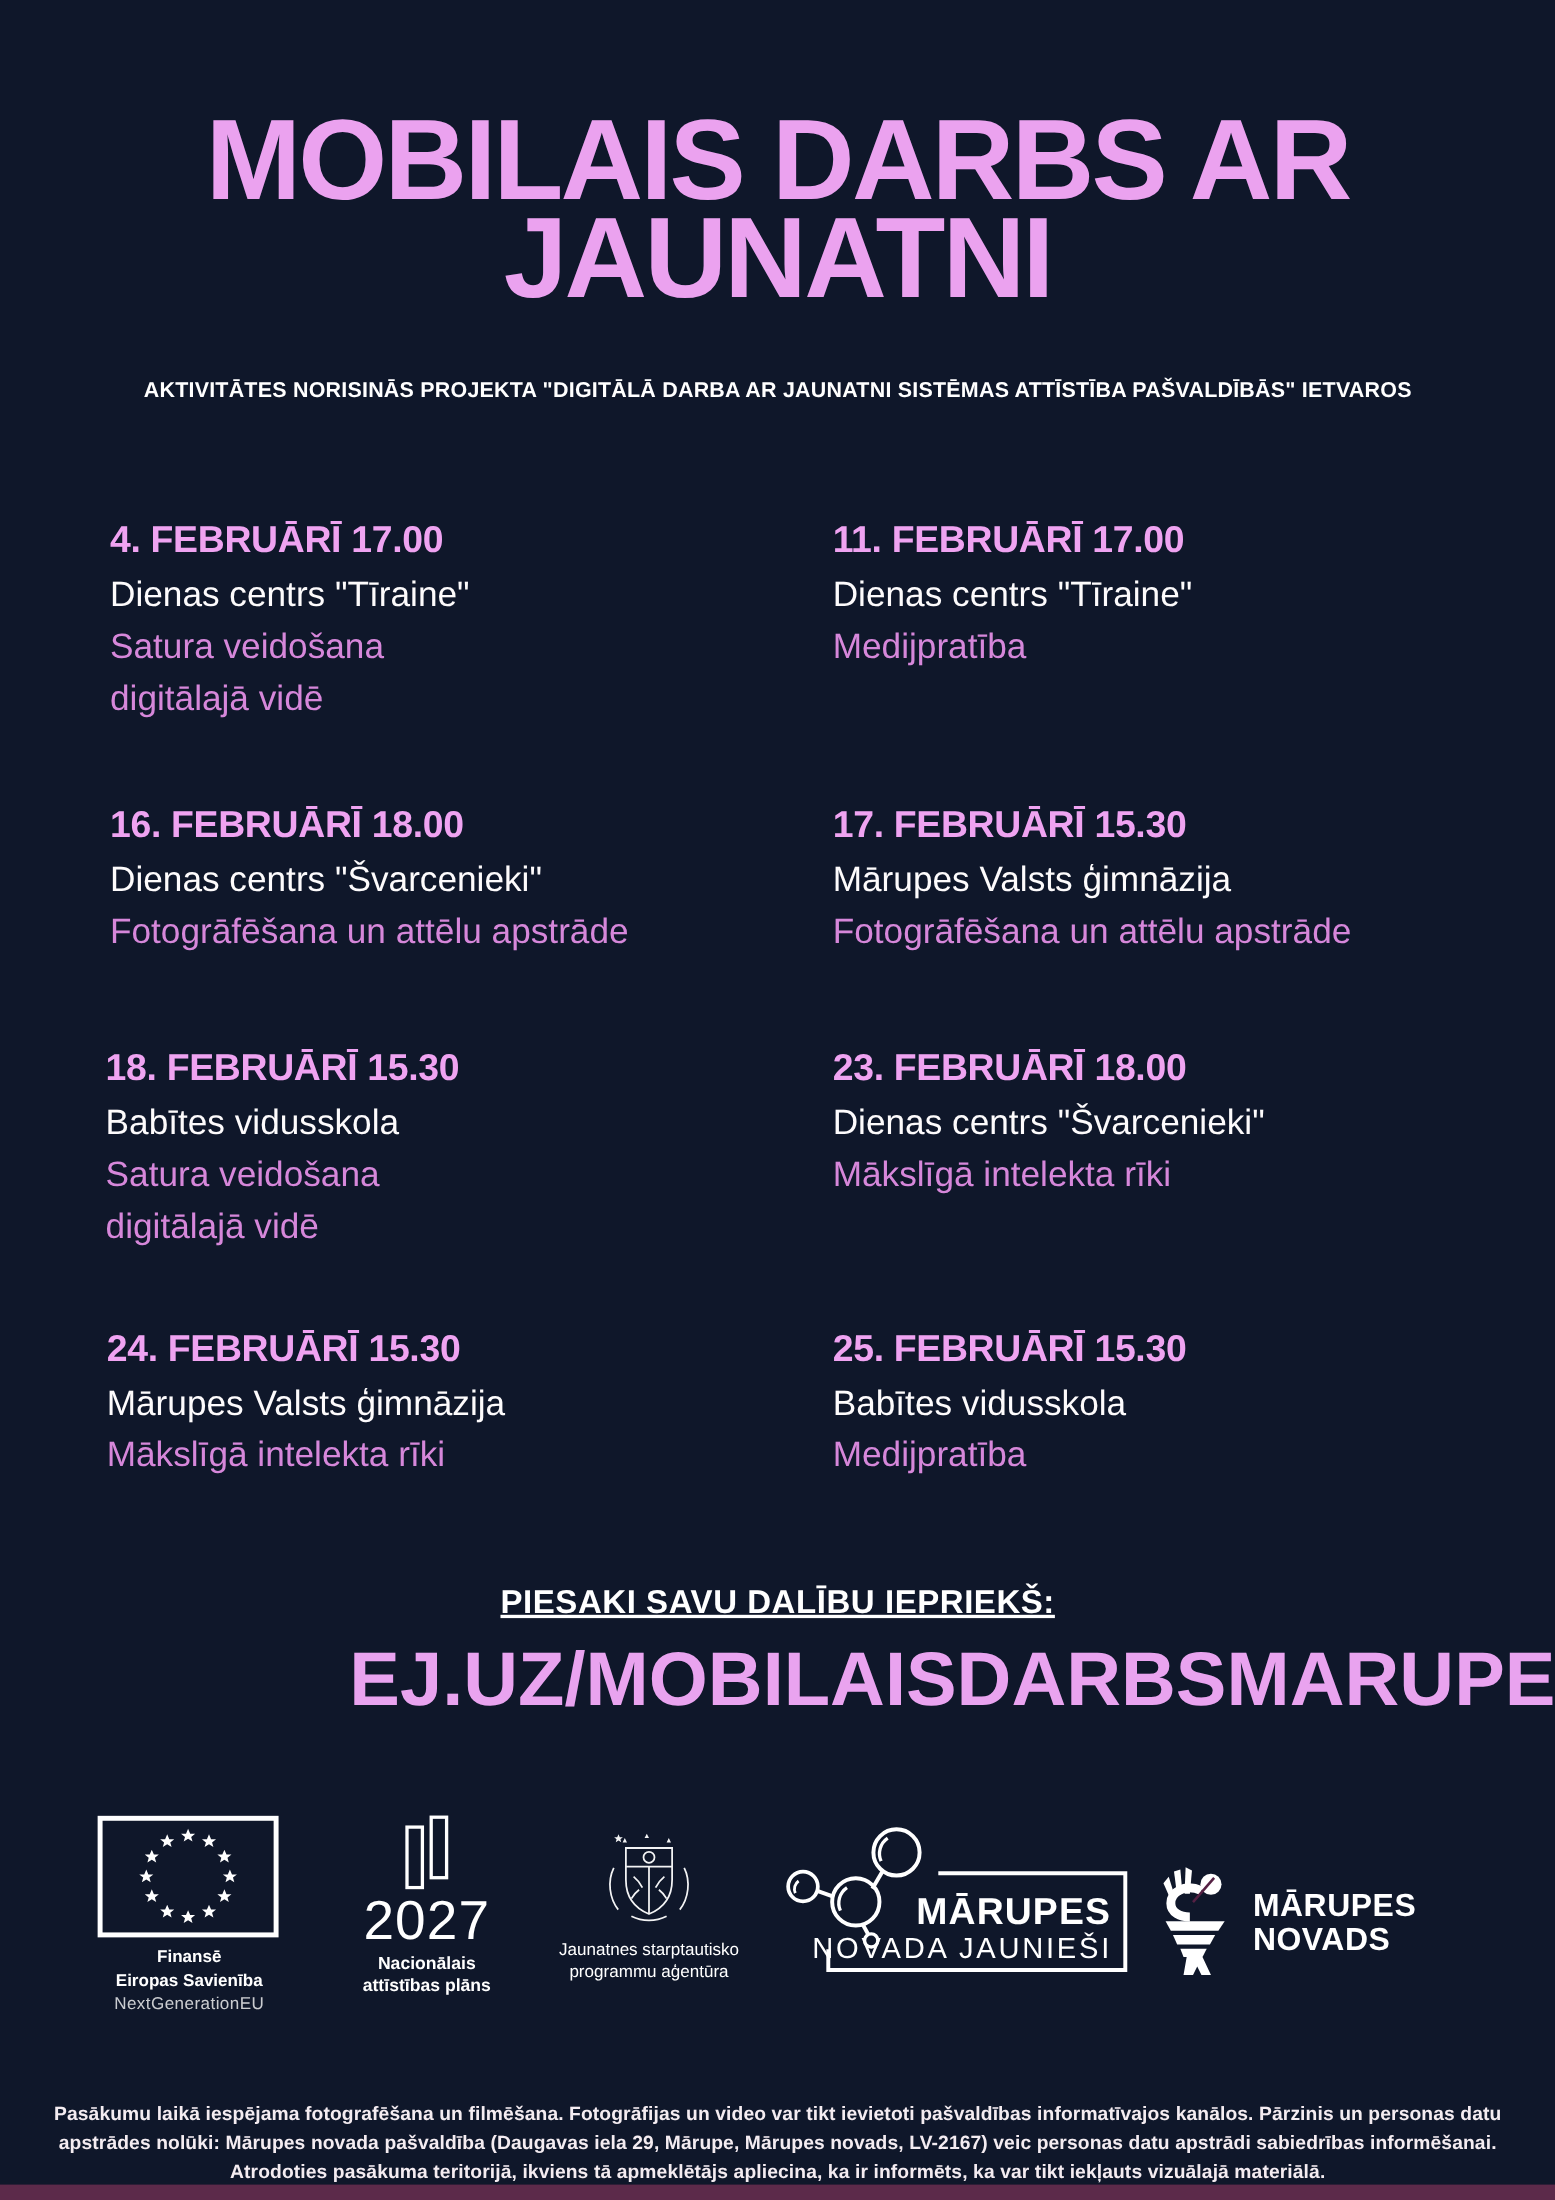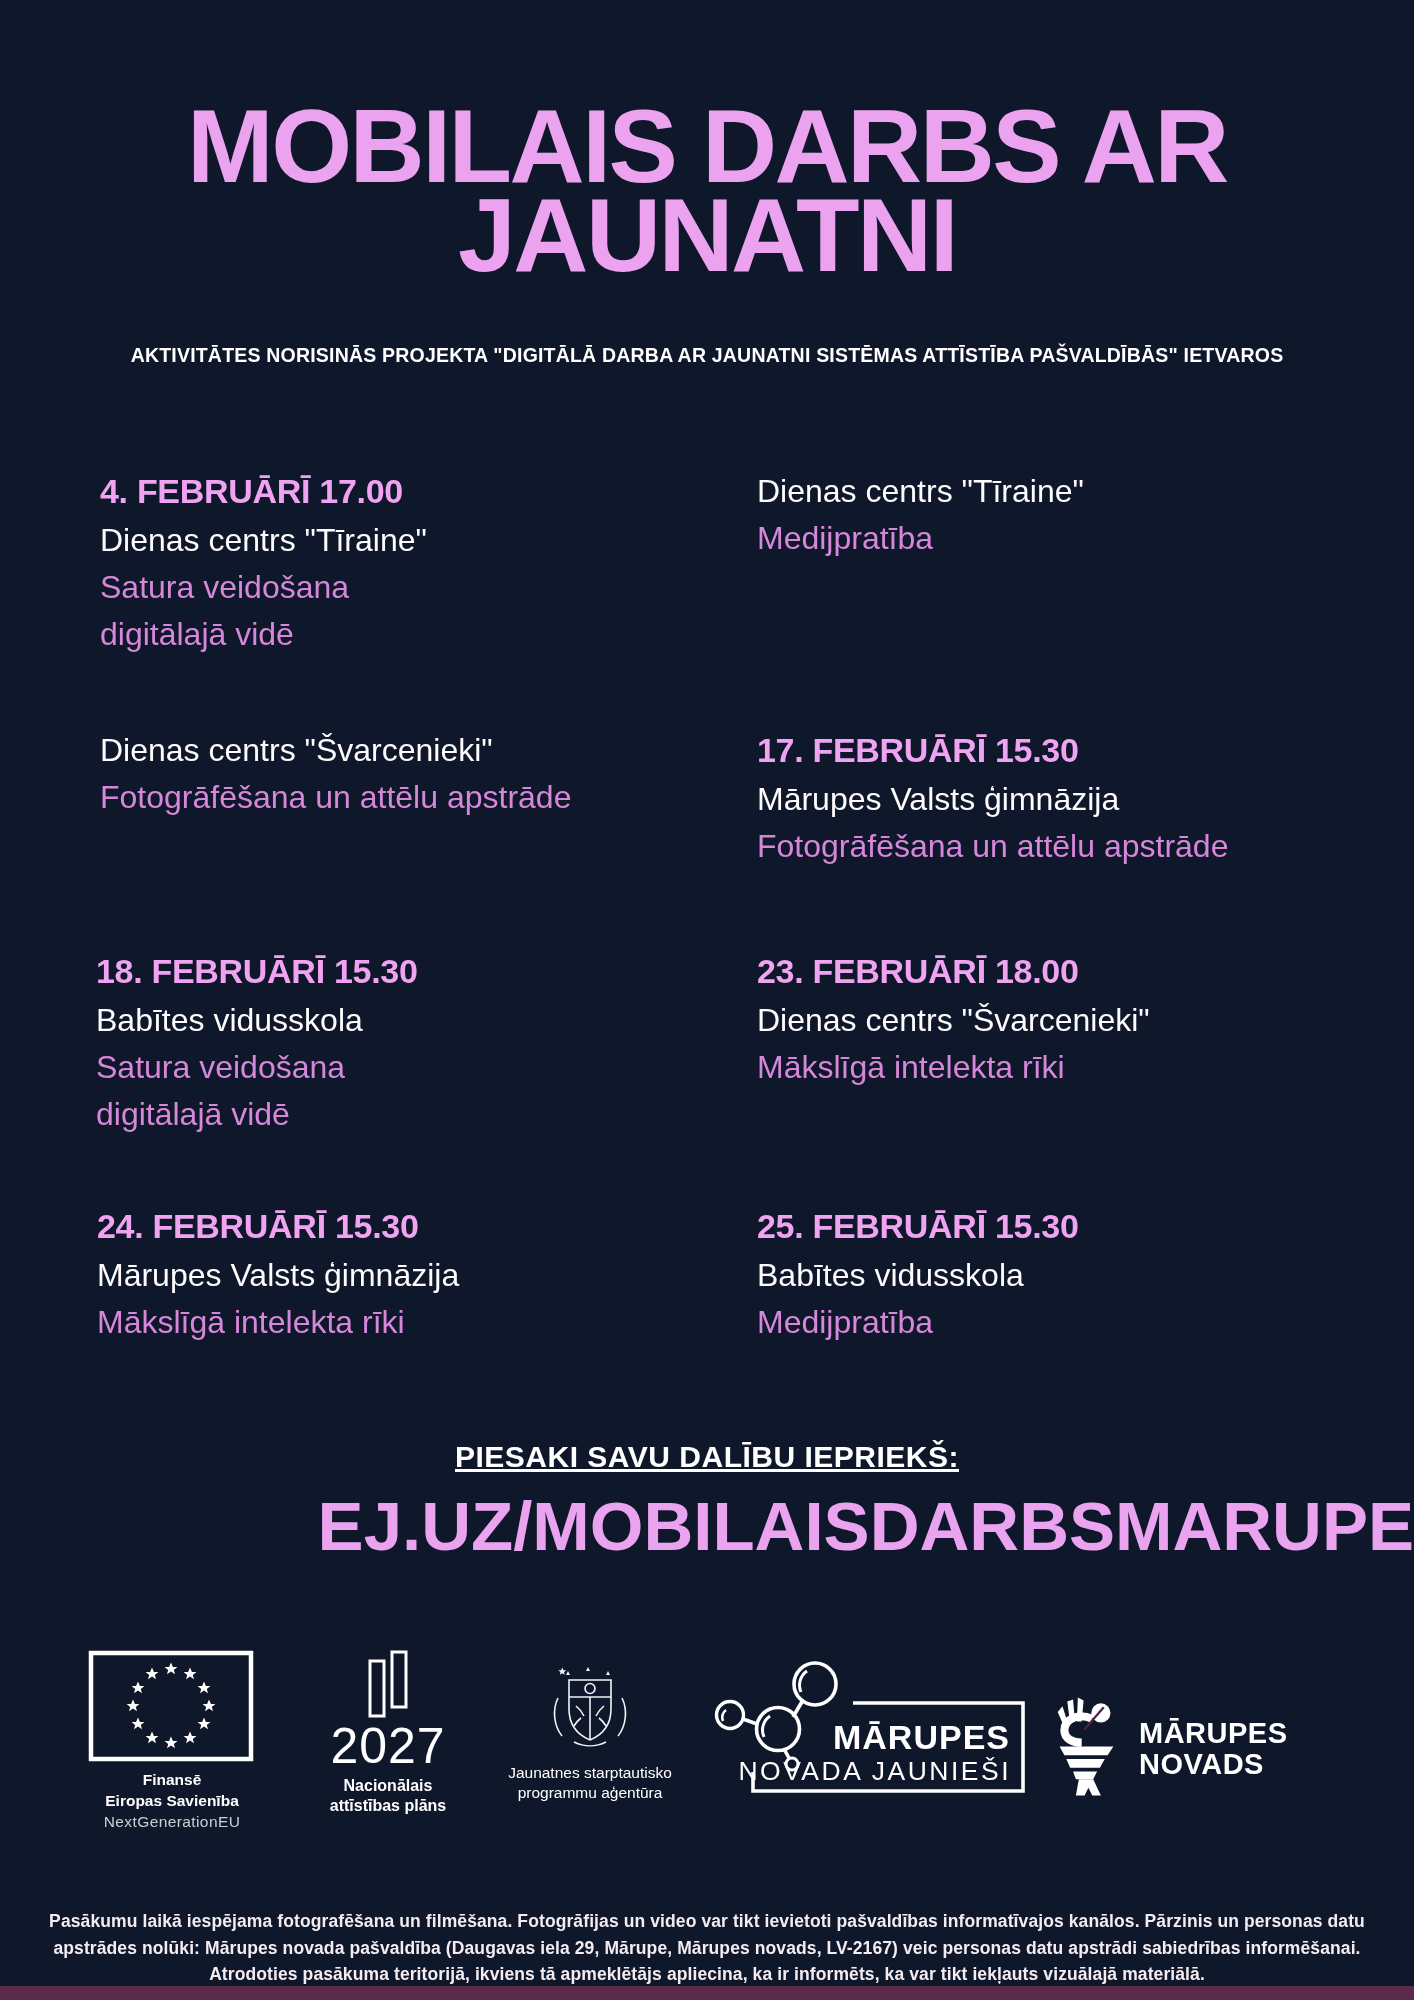--- a/index.html
+++ b/index.html
@@ -97,24 +97,26 @@
 JAUNATNI</div>
   <div class="subtitle">AKTIVITĀTES NORISINĀS PROJEKTA "DIGITĀLĀ DARBA AR JAUNATNI SISTĒMAS ATTĪSTĪBA PAŠVALDĪBĀS" IETVAROS</div>
 
   <div class="event e0">
     <div class="event-date">4. FEBRUĀRĪ 17.00</div>
     <div class="event-location">Dienas centrs "Tīraine"</div>
     <div class="event-topic">Satura veidošana
 digitālajā vidē</div>
   </div>
   <div class="event e1">
+    <div class="event-date">11. FEBRUĀRĪ 17.00</div>
     <div class="event-location">Dienas centrs "Tīraine"</div>
     <div class="event-topic">Medijpratība</div>
   </div>
   <div class="event e2">
+    <div class="event-date">16. FEBRUĀRĪ 18.00</div>
     <div class="event-location">Dienas centrs "Švarcenieki"</div>
     <div class="event-topic">Fotogrāfēšana un attēlu apstrāde</div>
   </div>
   <div class="event e3">
     <div class="event-date">17. FEBRUĀRĪ 15.30</div>
     <div class="event-location">Mārupes Valsts ģimnāzija</div>
     <div class="event-topic">Fotogrāfēšana un attēlu apstrāde</div>
   </div>
   <div class="event e4">
     <div class="event-date">18. FEBRUĀRĪ 15.30</div>

